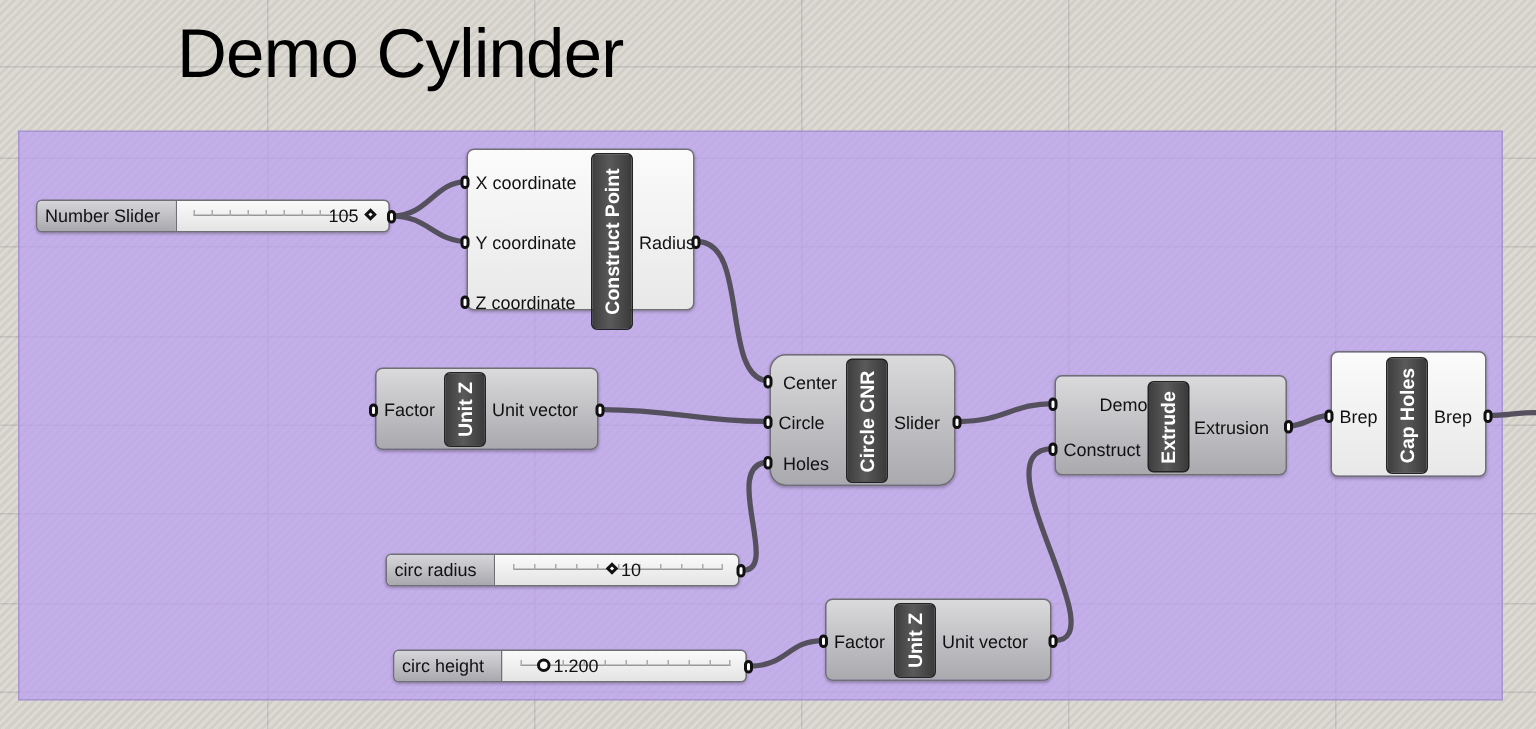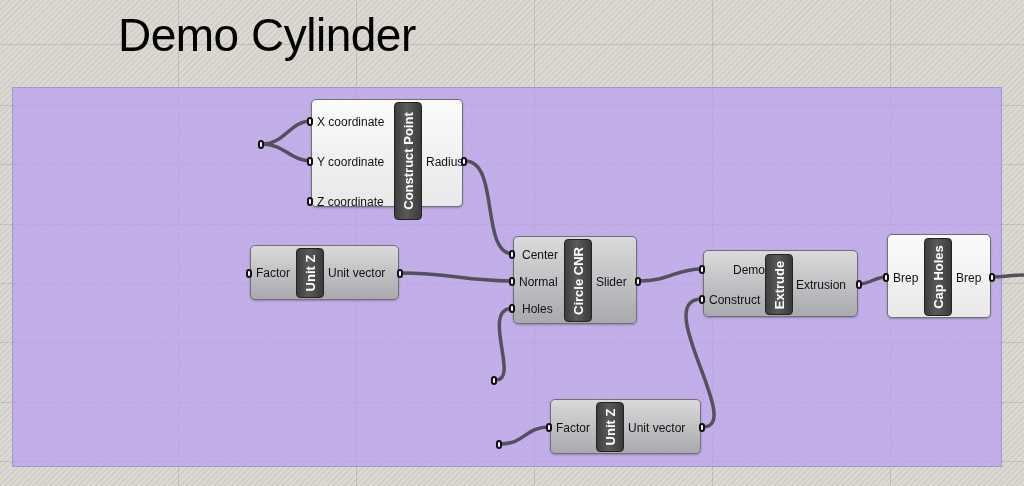--- a/index.html
+++ b/index.html
@@ -106,20 +106,35 @@
     <path class="wire" d="M465,161 C500,161 480,254 513,254"></path>
     <path class="wire" d="M401,273 C450,273 465,281 513,281"></path>
     <path class="wire" d="M496,380 C520,380 480,308 513,308"></path>
     <path class="wire" d="M639,281 C670,281 675,269 702,269"></path>
     <path class="wire" d="M500,444 C525,444 525,427 549,427"></path>
     <path class="wire" d="M703,427 C745,427 650,299 702,299"></path>
     <path class="wire" d="M859,284 C870,284 875,277 886,277"></path>
     <path class="wire" d="M993,277 C1005,277 1010,275 1024,275"></path>
   </svg>
 
+  <div class="slider" style="left:24px; top:133px; width:236px;">
+    <div class="name" style="width:93px;">Number Slider</div>
+    <div class="track" style="left:104px; width:104px;">
+      <div class="tick" style="left:0"></div>
+        <div class="tick" style="left:12px"></div>
+        <div class="tick" style="left:24px"></div>
+      <div class="tick" style="left:36px"></div>
+        <div class="tick" style="left:48px"></div>
+        <div class="tick" style="left:60px"></div>
+      <div class="tick" style="left:72px"></div>
+        <div class="tick" style="left:84px"></div>
+    </div>
+    <div class="value" style="left:194px;">105</div>
+    <div class="knob-diamond" style="left:219px;"></div>
+  </div>
   <div class="grip" style="left:258px; top:140px;"></div>
 
   <div class="comp light" style="left:311px; top:99px; width:152px; height:108px;">
     <div class="port-label" style="left:5px; top:15px;">X coordinate</div>
     <div class="port-label" style="left:5px; top:55px;">Y coordinate</div>
     <div class="port-label" style="left:5px; top:95px;">Z coordinate</div>
     <div class="nick" style="left:82px; top:2px; width:28px; height:118px;">
         <span>Construct Point</span>
       </div>
     <div class="port-label" style="left:114px; top:55px;">Radius</div>
@@ -132,36 +147,72 @@
   <div class="comp dark" style="left:250px; top:245px; width:149px; height:55px;">
     <div class="port-label" style="left:5px; top:20px;">Factor</div>
     <div class="nick" style="left:45px; top:2px; width:28px; height:50px;">
         <span>Unit Z</span>
       </div>
     <div class="port-label" style="left:77px; top:20px;">Unit vector</div>
   </div>
   <div class="grip" style="left:246px; top:269px;"></div>
   <div class="grip" style="left:397px; top:269px;"></div>
 
-  <div class="comp dark" style="left:513px; top:236px; width:124px; height:88px;">
+  <div class="comp dark" style="left:513px; top:236px; width:124px; height:88px;border-radius:11px;">
     <div class="port-label" style="left:8px; top:11px;">Center</div>
-    <div class="port-label" style="left:5px; top:38px;">Normal</div>
+    <div class="port-label" style="left:5px; top:38px;">Circle</div>
     <div class="port-label" style="left:8px; top:65px;">Holes</div>
     <div class="nick" style="left:50px; top:2px; width:28px; height:83px;">
         <span>Circle CNR</span>
       </div>
     <div class="port-label" style="left:82px; top:38px;">Slider</div>
   </div>
   <div class="grip" style="left:509px; top:250px;"></div>
   <div class="grip" style="left:509px; top:277px;"></div>
   <div class="grip" style="left:509px; top:304px;"></div>
   <div class="grip" style="left:635px; top:277px;"></div>
 
+  <div class="slider" style="left:257px; top:369px; width:236px;">
+    <div class="name" style="width:72px;">circ radius</div>
+    <div class="track" style="left:84px; width:140px;">
+      <div class="tick" style="left:0"></div>
+        <div class="tick" style="left:14px"></div>
+        <div class="tick" style="left:28px"></div>
+      <div class="tick" style="left:42px"></div>
+        <div class="tick" style="left:56px"></div>
+        <div class="tick" style="left:70px"></div>
+      <div class="tick" style="left:84px"></div>
+        <div class="tick" style="left:98px"></div>
+        <div class="tick" style="left:112px"></div>
+      <div class="tick" style="left:126px"></div>
+        <div class="tick" style="left:139px"></div>
+    </div>
+    <div class="knob-diamond" style="left:147px;"></div>
+    <div class="value" style="left:156px;">10</div>
+  </div>
   <div class="grip" style="left:491px; top:376px;"></div>
 
+  <div class="slider" style="left:262px; top:433px; width:236px;">
+    <div class="name" style="width:72px;">circ height</div>
+    <div class="track" style="left:84px; width:140px;">
+      <div class="tick" style="left:0"></div>
+        <div class="tick" style="left:14px"></div>
+        <div class="tick" style="left:28px"></div>
+      <div class="tick" style="left:42px"></div>
+        <div class="tick" style="left:56px"></div>
+        <div class="tick" style="left:70px"></div>
+      <div class="tick" style="left:84px"></div>
+        <div class="tick" style="left:98px"></div>
+        <div class="tick" style="left:112px"></div>
+      <div class="tick" style="left:126px"></div>
+        <div class="tick" style="left:139px"></div>
+    </div>
+    <div class="knob-circle" style="left:95px;"></div>
+    <div class="value" style="left:106px;">1.200</div>
+  </div>
   <div class="grip" style="left:496px; top:440px;"></div>
 
   <div class="comp dark" style="left:550px; top:399px; width:151px; height:55px;">
     <div class="port-label" style="left:5px; top:21px;">Factor</div>
     <div class="nick" style="left:45px; top:2px; width:28px; height:50px;">
         <span>Unit Z</span>
       </div>
     <div class="port-label" style="left:77px; top:21px;">Unit vector</div>
   </div>
   <div class="grip" style="left:546px; top:423px;"></div>

